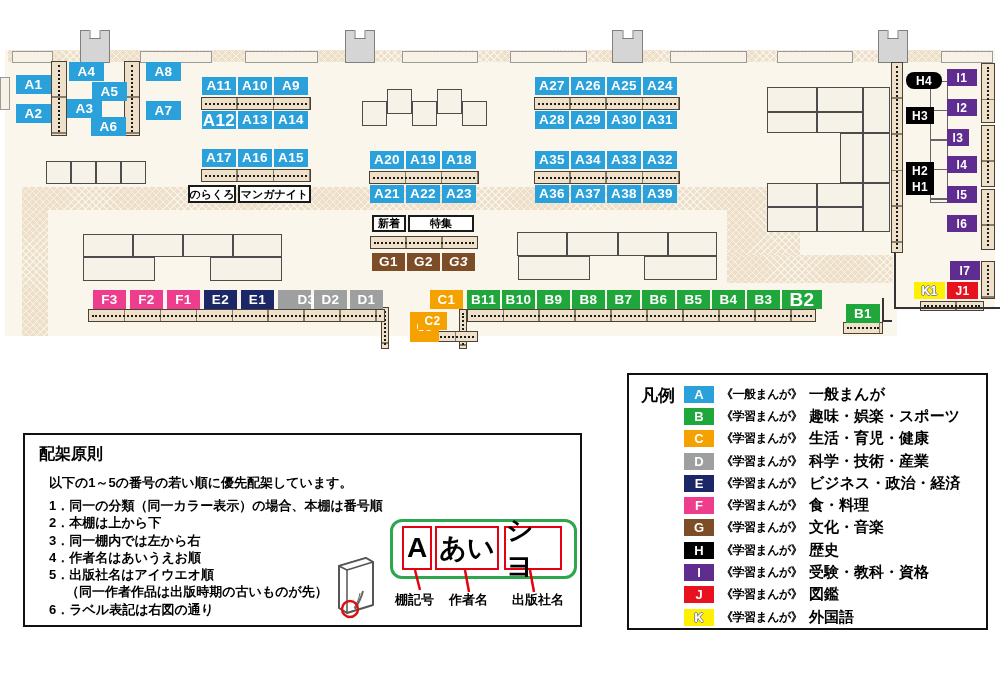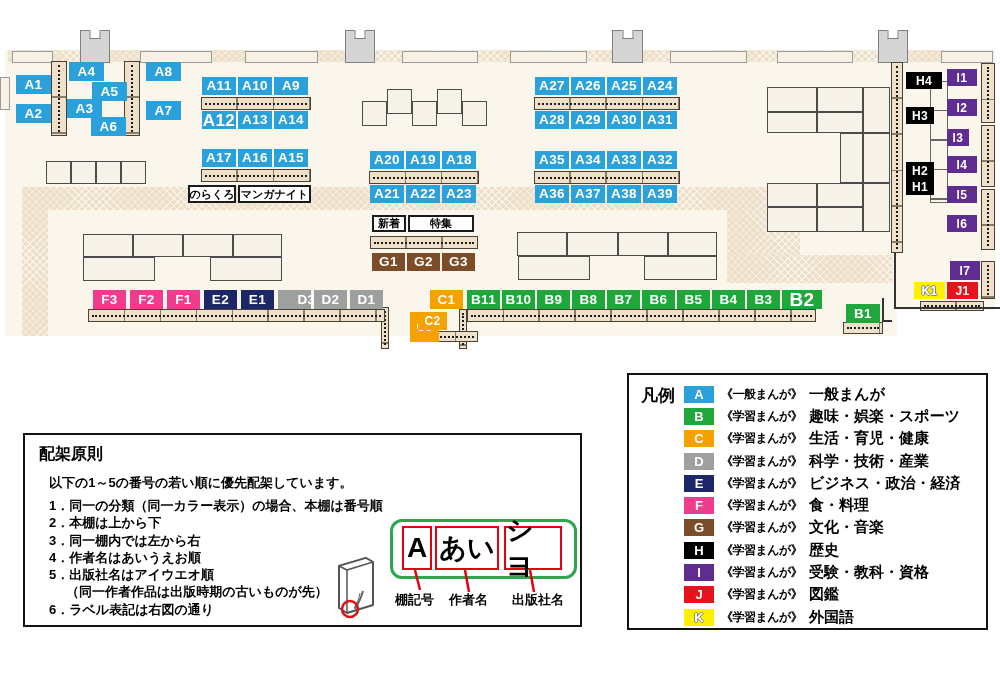--- a/index.html
+++ b/index.html
@@ -177,21 +177,21 @@
       <div class="abs slabel c-A" style="left: 535px; top: 151px; width: 34px; height: 18px; font-size: 13.5px;">A35</div>
       <div class="abs slabel c-A" style="left: 571px; top: 151px; width: 34px; height: 18px; font-size: 13.5px;">A34</div>
       <div class="abs slabel c-A" style="left: 607px; top: 151px; width: 34px; height: 18px; font-size: 13.5px;">A33</div>
       <div class="abs slabel c-A" style="left: 643px; top: 151px; width: 34px; height: 18px; font-size: 13.5px;">A32</div>
       <div class="abs slabel c-A" style="left: 535px; top: 185px; width: 34px; height: 18px; font-size: 13.5px;">A36</div>
       <div class="abs slabel c-A" style="left: 571px; top: 185px; width: 34px; height: 18px; font-size: 13.5px;">A37</div>
       <div class="abs slabel c-A" style="left: 607px; top: 185px; width: 34px; height: 18px; font-size: 13.5px;">A38</div>
       <div class="abs slabel c-A" style="left: 643px; top: 185px; width: 34px; height: 18px; font-size: 13.5px;">A39</div>
       <div class="abs slabel c-G" style="left: 372px; top: 253px; width: 33px; height: 18px; font-size: 13.5px;">G1</div>
       <div class="abs slabel c-G" style="left: 407px; top: 253px; width: 33px; height: 18px; font-size: 13.5px;">G2</div>
-      <div class="abs slabel c-G" style="left: 442px; top: 253px; width: 33px; height: 18px; font-size: 13.5px;">G3</div>
+      <div class="abs slabel c-G" style="left: 442px; top: 253px; width: 33px; height: 18px; font-size: 13.5px; font-style: italic;">G3</div>
       <div class="abs slabel c-F" style="left: 93px; top: 290px; width: 33px; height: 19px; font-size: 13.5px;">F3</div>
       <div class="abs slabel c-F" style="left: 130px; top: 290px; width: 33px; height: 19px; font-size: 13.5px;">F2</div>
       <div class="abs slabel c-F" style="left: 167px; top: 290px; width: 33px; height: 19px; font-size: 13.5px;">F1</div>
       <div class="abs slabel c-E" style="left: 204px; top: 290px; width: 33px; height: 19px; font-size: 13.5px;">E2</div>
       <div class="abs slabel c-E" style="left: 241px; top: 290px; width: 33px; height: 19px; font-size: 13.5px;">E1</div>
       <div class="abs slabel c-D" style="left: 278px; top: 290px; width: 33px; height: 19px; font-size: 13.5px; padding-left: 24px;">D3</div>
       <div class="abs slabel c-D" style="left: 314px; top: 290px; width: 33px; height: 19px; font-size: 13.5px;">D2</div>
       <div class="abs slabel c-D" style="left: 350px; top: 290px; width: 33px; height: 19px; font-size: 13.5px;">D1</div>
       <div class="abs slabel c-C" style="left: 430px; top: 290px; width: 33px; height: 19px; font-size: 13.5px;">C1</div>
       <div class="abs slabel c-B" style="left: 467px; top: 290px; width: 33px; height: 19px; font-size: 13.5px;">B11</div>
@@ -200,21 +200,21 @@
       <div class="abs slabel c-B" style="left: 572px; top: 290px; width: 33px; height: 19px; font-size: 13.5px;">B8</div>
       <div class="abs slabel c-B" style="left: 607px; top: 290px; width: 33px; height: 19px; font-size: 13.5px;">B7</div>
       <div class="abs slabel c-B" style="left: 642px; top: 290px; width: 33px; height: 19px; font-size: 13.5px;">B6</div>
       <div class="abs slabel c-B" style="left: 677px; top: 290px; width: 33px; height: 19px; font-size: 13.5px;">B5</div>
       <div class="abs slabel c-B" style="left: 712px; top: 290px; width: 33px; height: 19px; font-size: 13.5px;">B4</div>
       <div class="abs slabel c-B" style="left: 747px; top: 290px; width: 33px; height: 19px; font-size: 13.5px;">B3</div>
       <div class="abs slabel c-B" style="left: 782px; top: 290px; width: 40px; height: 19px; font-size: 19px;">B2</div>
       <div class="abs slabel c-C" style="left: 410px; top: 312px; width: 29px; height: 30px; font-size: 12px;">C3</div>
       <div class="abs slabel c-C" style="left: 418px; top: 312px; width: 29px; height: 18px; font-size: 12px;">C2</div>
       <div class="abs slabel c-B" style="left: 846px; top: 304px; width: 34px; height: 19px; font-size: 13.5px;">B1</div>
-      <div class="abs slabel c-H" style="left: 906px; top: 72px; width: 36px; height: 17px; font-size: 12px;">H4</div>
+      <div class="abs slabel c-H" style="left: 906px; top: 72px; width: 36px; height: 17px; font-size: 12px; border-radius: 8px;">H4</div>
       <div class="abs slabel c-H" style="left: 906px; top: 107px; width: 28px; height: 17px; font-size: 12px;">H3</div>
       <div class="abs slabel c-H" style="left: 906px; top: 142px; width: 28px; height: 17px; font-size: 12px; margin-top: 20px;">H2</div>
       <div class="abs slabel c-H" style="left: 906px; top: 178px; width: 28px; height: 17px; font-size: 12px;">H1</div>
       <div class="abs slabel c-I" style="left: 947px; top: 69px; width: 30px; height: 17px; font-size: 12px;">I1</div>
       <div class="abs slabel c-I" style="left: 947px; top: 99px; width: 30px; height: 17px; font-size: 12px;">I2</div>
       <div class="abs slabel c-I" style="left: 947px; top: 129px; width: 22px; height: 17px; font-size: 12px;">I3</div>
       <div class="abs slabel c-I" style="left: 947px; top: 156px; width: 30px; height: 17px; font-size: 12px;">I4</div>
       <div class="abs slabel c-I" style="left: 947px; top: 186px; width: 30px; height: 17px; font-size: 12px;">I5</div>
       <div class="abs slabel c-I" style="left: 947px; top: 215px; width: 30px; height: 17px; font-size: 12px;">I6</div>
       <div class="abs slabel c-I" style="left: 950px; top: 261px; width: 30px; height: 19px; font-size: 12px;">I7</div>

